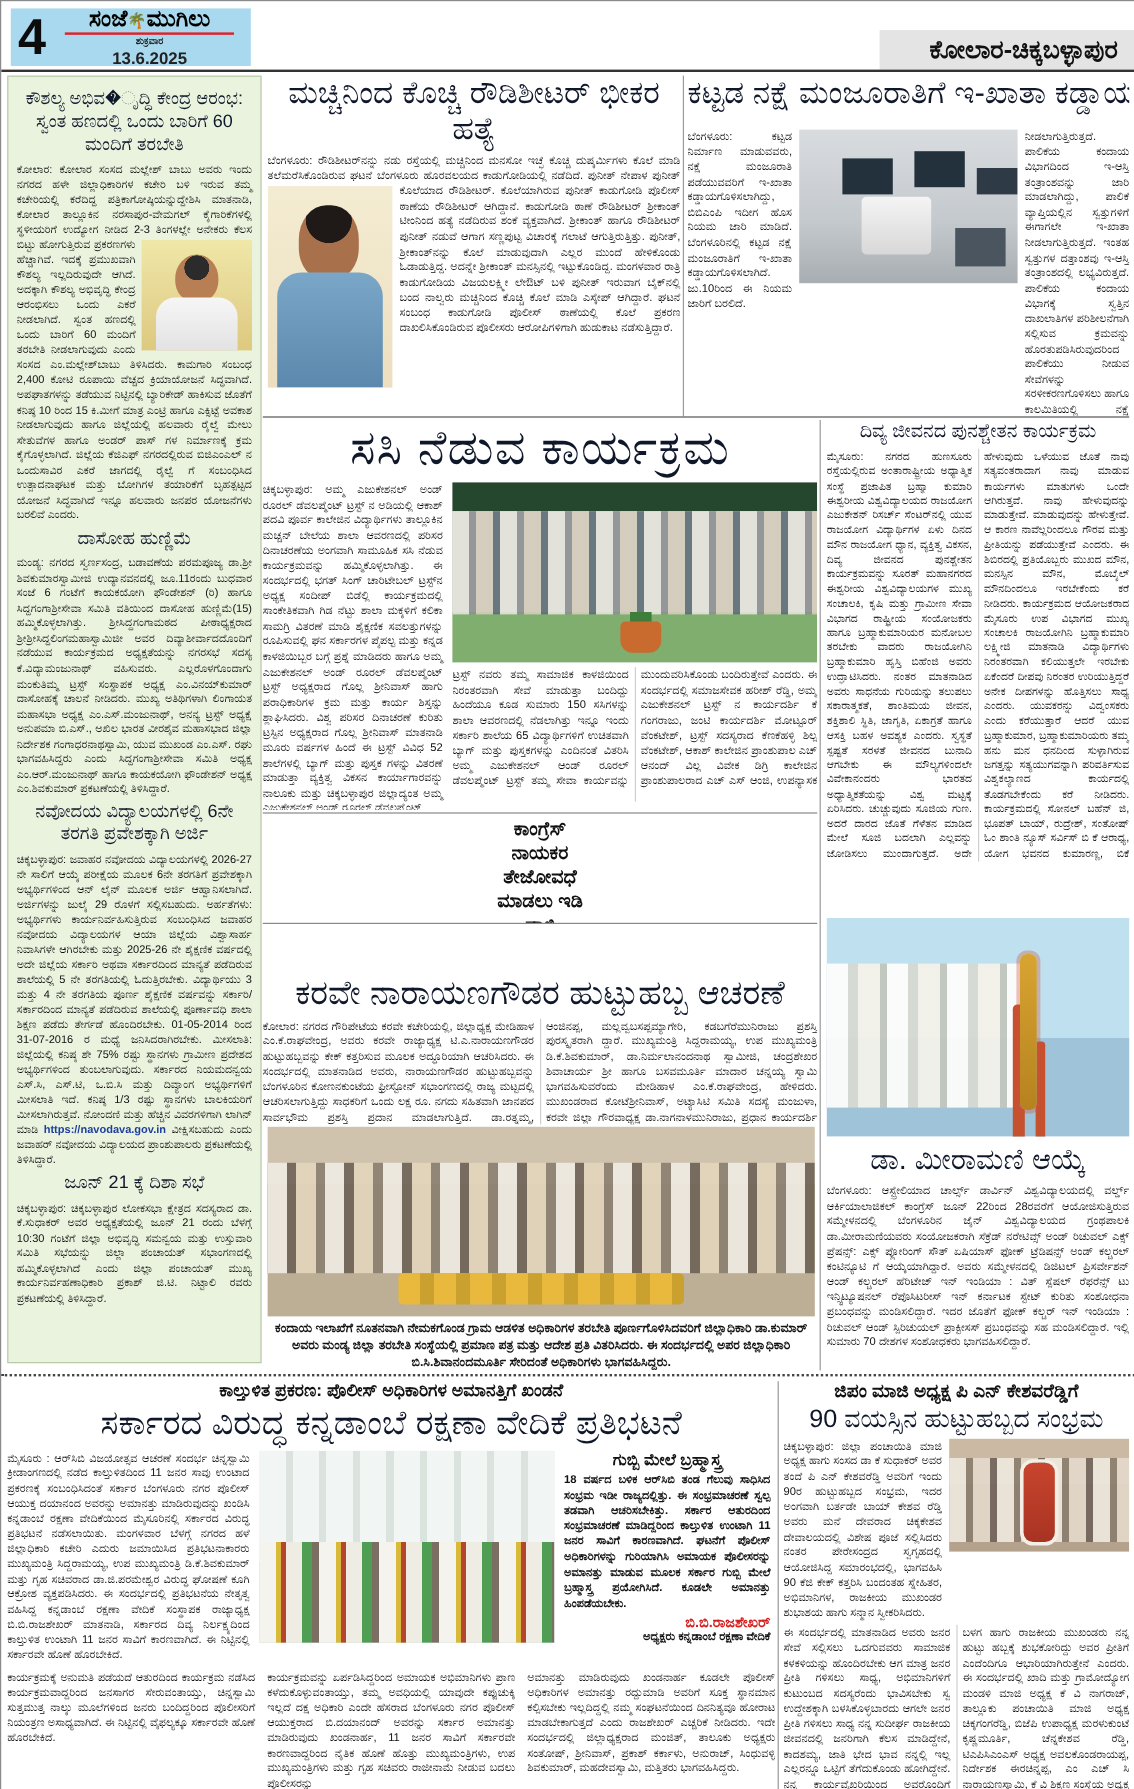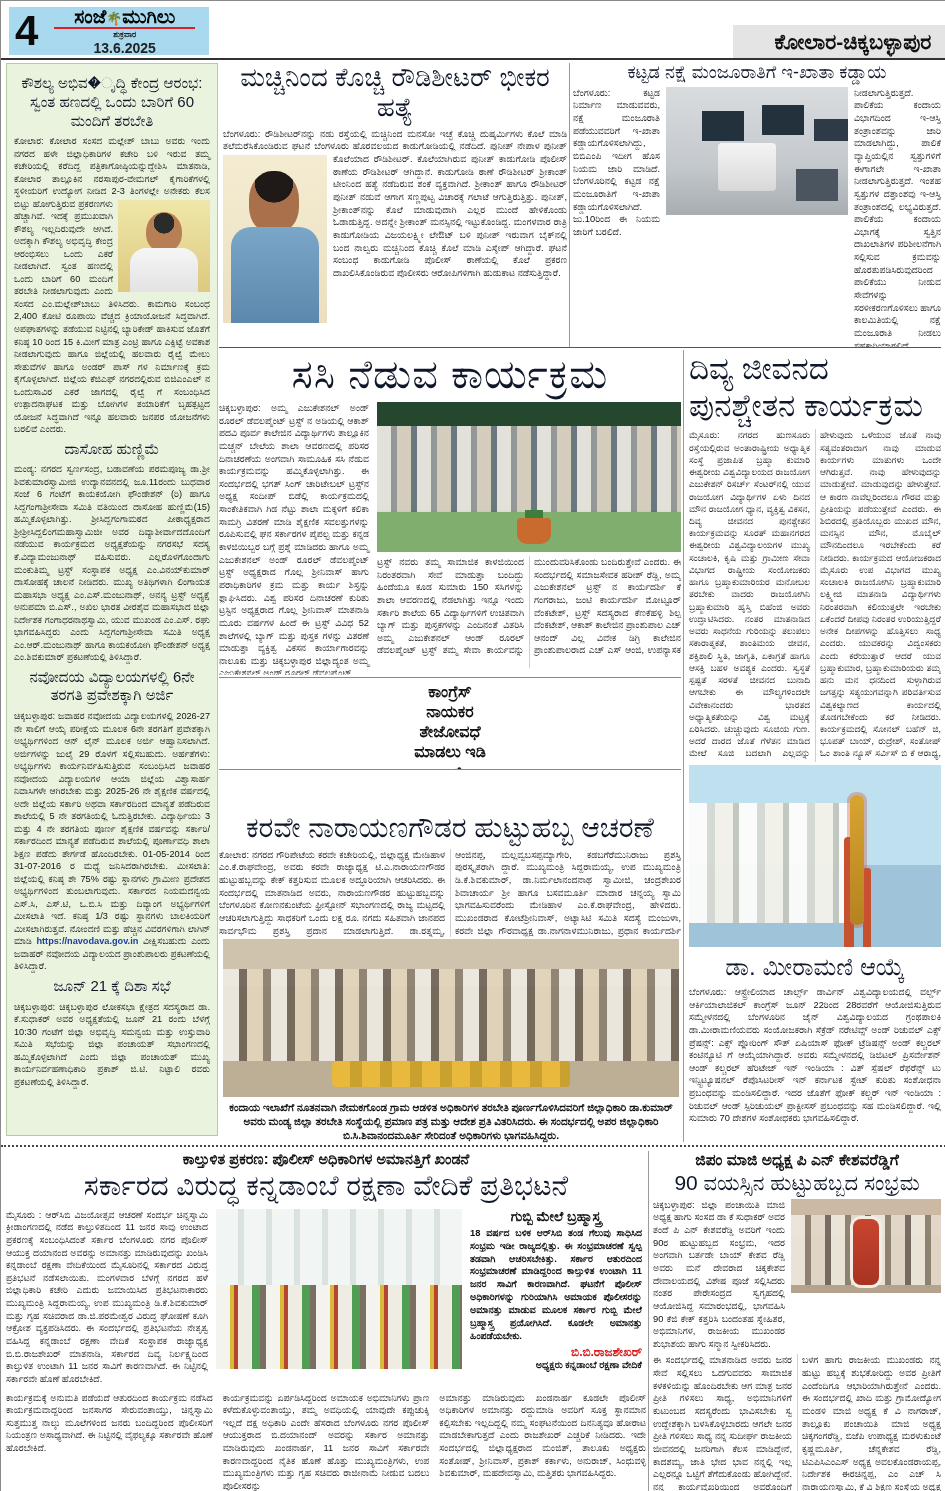--- a/index.html
+++ b/index.html
@@ -75,40 +75,40 @@
   .ph-bday{width:150px;height:94px;background:linear-gradient(180deg,#cbb9a4 0 40%,#b5a28c 40% 100%);}
   .ph-bday::before{content:"";position:absolute;left:0;top:16px;width:100%;height:70px;
     background:repeating-linear-gradient(90deg,#efe9df 0 14px,#8a7d6d 14px 20px,#e4dacb 20px 34px,#6f635a 34px 40px);opacity:.9;}
   .ph-bday::after{content:"";position:absolute;left:62px;top:20px;width:26px;height:66px;border-radius:8px;
     background:linear-gradient(180deg,#c8452e,#a83322);box-shadow:0 0 0 3px #f3efe6;}
   
   .artRowdy{position:absolute;left:222px;top:62px;width:344px;height:284px;overflow:hidden;}
   .artRowdy h2{font-size:26px;line-height:1.15;text-align:center;margin-bottom:5px;}
   .vr{position:absolute;background:#9a9a9a;width:1px;}
   .artEkhata{position:absolute;left:572px;top:62px;width:368px;height:284px;overflow:hidden;}
-  .artEkhata h2{font-size:18px;line-height:1.1;text-align:center;margin-bottom:4px;white-space:nowrap;}
+  .artEkhata h2{font-size:26px;line-height:1.1;text-align:center;margin-bottom:16px;white-space:nowrap;}
   .ekRow{display:flex;gap:6px;margin-bottom:4px;}
   .ekRow .bd{flex:1;}
   .hrA{position:absolute;left:218px;top:346px;width:722px;height:1px;background:#555;}
   .artSasi{position:absolute;left:218px;top:349px;width:462px;height:325px;overflow:hidden;}
   .artSasi h1{font-size:40px;line-height:1.1;text-align:center;letter-spacing:1px;margin:2px 0 6px;}
   .sasiRow{display:flex;gap:8px;}
   .sasiC1{width:150px;flex:none;}
   .sasiR{flex:1;}
   .artEd{position:absolute;left:218px;top:676px;width:462px;height:93px;border-top:1px solid #888;border-bottom:1px solid #888;
          box-sizing:border-box;display:flex;gap:8px;padding-top:4px;overflow:hidden;flex-direction:column;}
   .edHead{width:92px;flex:none;font-size:16px;font-weight:bold;text-align:center;line-height:1.25;align-self:center;}
   .artKarave{position:absolute;left:218px;top:772px;width:462px;height:164px;overflow:hidden;}
   .artKarave h1{font-size:28px;line-height:1.1;text-align:center;margin-bottom:5px;white-space:nowrap;margin-top:40px;}
   .karavePhoto{position:absolute;left:222px;top:938px;width:456px;height:158px;}
   .caption{position:absolute;left:222px;top:1100px;width:456px;font-size:10.4px;font-weight:bold;
            text-align:center;line-height:1.35;}
   .vr2{left:682px;top:349px;height:792px;}
   .artDivya{position:absolute;left:688px;top:349px;width:252px;height:412px;overflow:hidden;}
-  .artDivya h2{font-size:31px;line-height:1.2;margin-bottom:5px;}
+  .artDivya h2{font-size:16px;line-height:1.2;text-align:center;margin-bottom:5px;}
   .artDivya .twocol{height:344px;font-size:9px;}
   .lampPhoto{position:absolute;left:688px;top:764px;width:252px;height:182px;}
   .artMeera{position:absolute;left:688px;top:950px;width:252px;height:190px;overflow:hidden;}
   .artMeera h2{font-size:24px;text-align:center;margin:2px 0 5px;}
   .dotted{position:absolute;left:0;top:1144px;width:945px;border-top:2px dotted #444;}
   
   .artProtest{position:absolute;left:5px;top:1150px;width:640px;height:341px;overflow:hidden;}
   .kicker{font-size:14.5px;font-weight:bold;text-align:center;line-height:1.2;}
   .artProtest h1{font-size:28px;line-height:1.15;text-align:center;margin:2px 0 6px;}
   .pRow{display:flex;gap:8px;}

